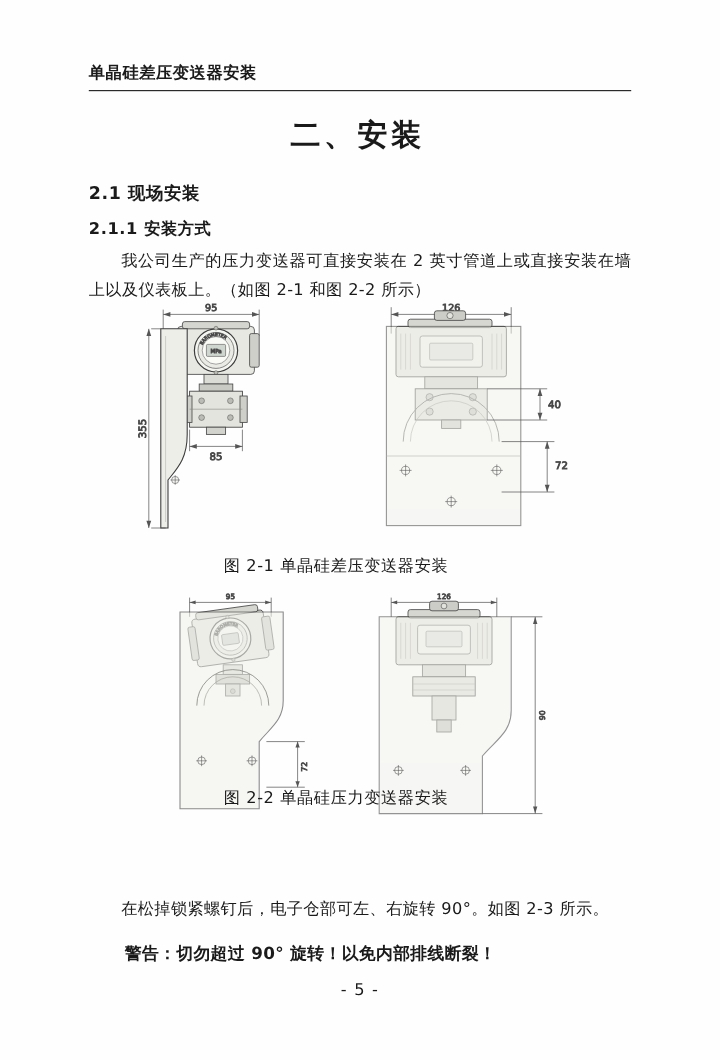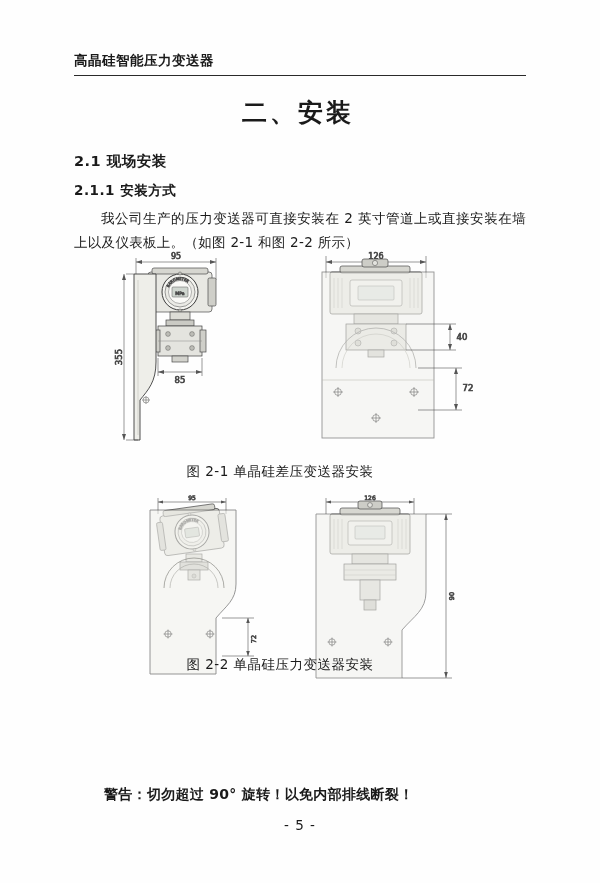--- a/index.html
+++ b/index.html
@@ -107,21 +107,21 @@
   .figure svg { display: block; }
   .dimtxt {
     font-family: "DejaVu Sans", "Liberation Sans", sans-serif;
   }
 </style>
 </head>
 <body>
 
 <div class="page">
 
-  <div class="header">高晶硅智能压力变送器</div>
+  <div class="header">单晶硅差压变送器安装</div>
 
   <div class="chapter-title">二、安装</div>
 
   <div class="h2 s1">2.1  现场安装</div>
   <div class="h3 s1">2.1.1 安装方式</div>
 
   <div class="para p1">我公司生产的压力变送器可直接安装在 2 英寸管道上或直接安装在墙上以及仪表板上。（如图 2-1 和图 2-2 所示）</div>
 
   <div class="figure fig1">
     <svg width="380" height="208" viewBox="0 0 380 208" xmlns="http://www.w3.org/2000/svg">
@@ -375,18 +375,19 @@
           <path d="M316 22 l-1.8 6 h3.6 z" fill="#555" stroke="none"></path>
           <path d="M316 186 l-1.8 -6 h3.6 z" fill="#555" stroke="none"></path>
         </g>
         <text class="dimtxt" x="324" y="104" font-size="6.5" fill="#222" text-anchor="middle" transform="rotate(-90 324 104)">90</text>
       </g>
     </svg>
   </div>
 
   <div class="figcap c2">图 2-2 单晶硅压力变送器安装</div>
 
+  <div class="para p2">在松掉锁紧螺钉后，电子仓部可左、右旋转 90°。如图 2-3 所示。</div>
 
   <div class="warn">警告：切勿超过 90° 旋转！以免内部排线断裂！</div>
 
   <div class="pagenum">- 5 -</div>
 
 </div>
 
 </body></html>

